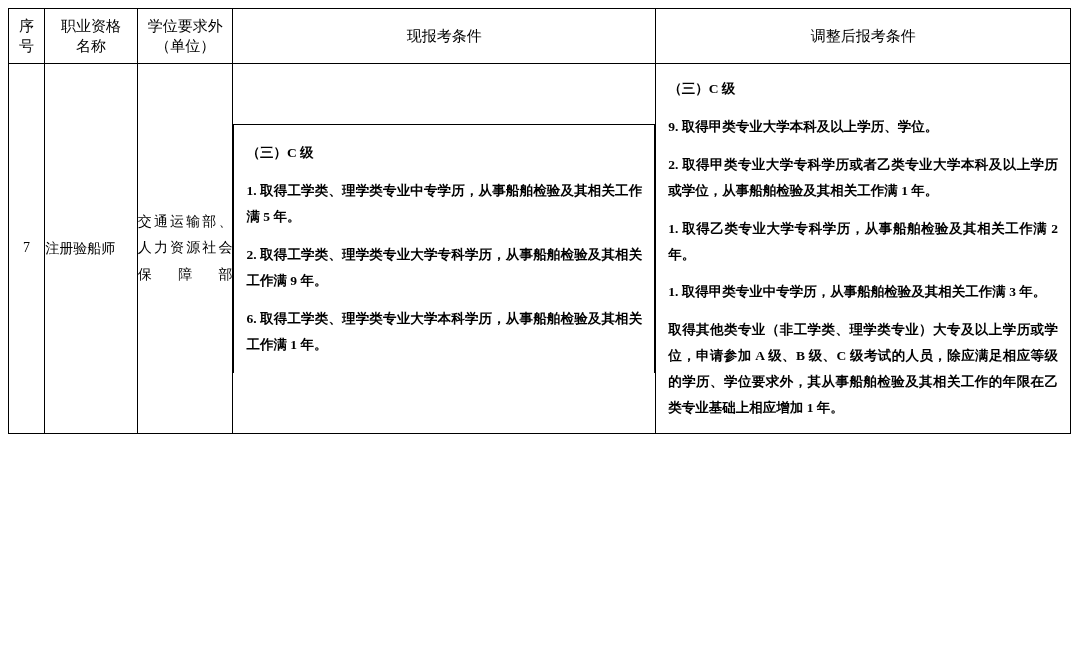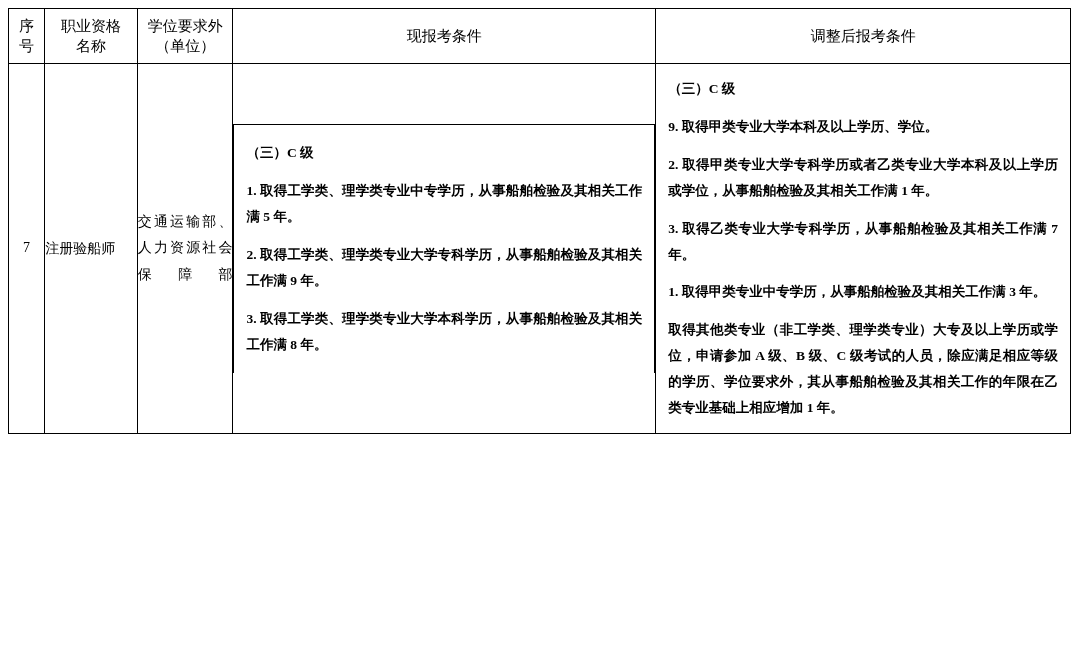--- a/index.html
+++ b/index.html
@@ -144,30 +144,30 @@
         <td class="cell-name">注册验船师</td>
         <td class="cell-dept">交通运输部、人力资源社会保障部</td>
         <td>
           <table class="nested">
             <tbody>
               <tr>
                 <td class="cell-body sub-cell-top">
                   <p class="head">（三）C 级</p>
                   <p>1. 取得工学类、理学类专业中专学历，从事船舶检验及其相关工作满 5 年。</p>
                   <p>2. 取得工学类、理学类专业大学专科学历，从事船舶检验及其相关工作满 9 年。</p>
-                  <p>3. 取得工学类、理学类专业大学本科学历，从事船舶检验及其相关工作满 8 年。</p>
+                  <p>6. 取得工学类、理学类专业大学本科学历，从事船舶检验及其相关工作满 1 年。</p>
                 </td>
               </tr>
             </tbody>
           </table>
         </td>
         <td class="cell-body">
           <p class="head">（三）C 级</p>
           <p>9. 取得甲类专业大学本科及以上学历、学位。</p>
           <p>2. 取得甲类专业大学专科学历或者乙类专业大学本科及以上学历或学位，从事船舶检验及其相关工作满 1 年。</p>
-          <p>3. 取得乙类专业大学专科学历，从事船舶检验及其相关工作满 7 年。</p>
+          <p>1. 取得乙类专业大学专科学历，从事船舶检验及其相关工作满 2 年。</p>
           <p>1. 取得甲类专业中专学历，从事船舶检验及其相关工作满 3 年。</p>
           <p>取得其他类专业（非工学类、理学类专业）大专及以上学历或学位，申请参加 A 级、B 级、C 级考试的人员，除应满足相应等级的学历、学位要求外，其从事船舶检验及其相关工作的年限在乙类专业基础上相应增加 1 年。</p>
         </td>
       </tr>
     </tbody>
   </table>
 </div>
 
 </body></html>

